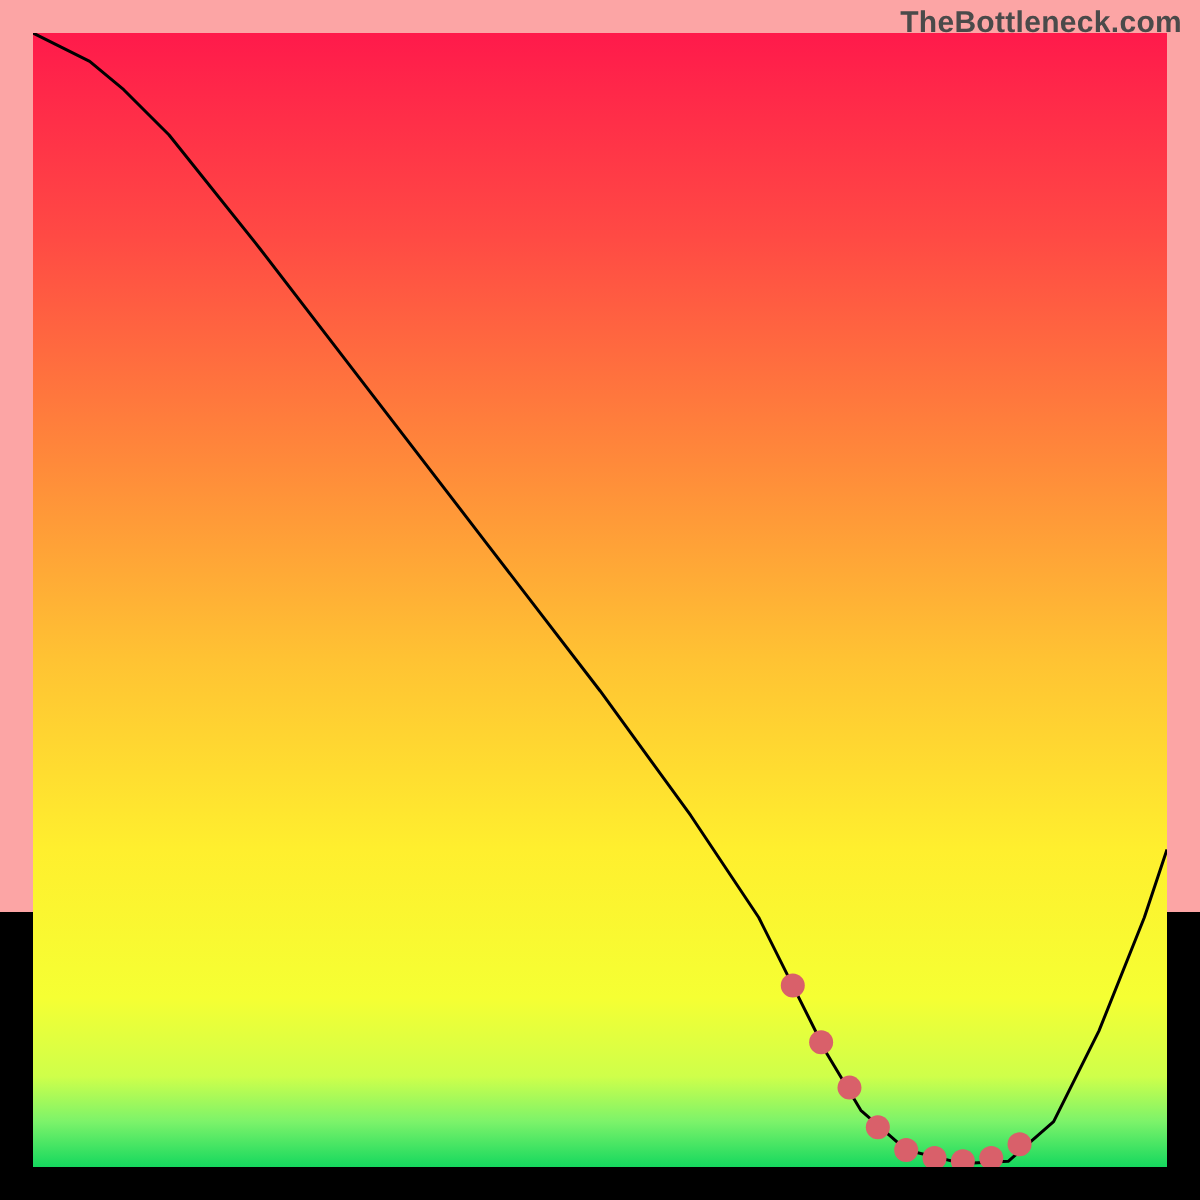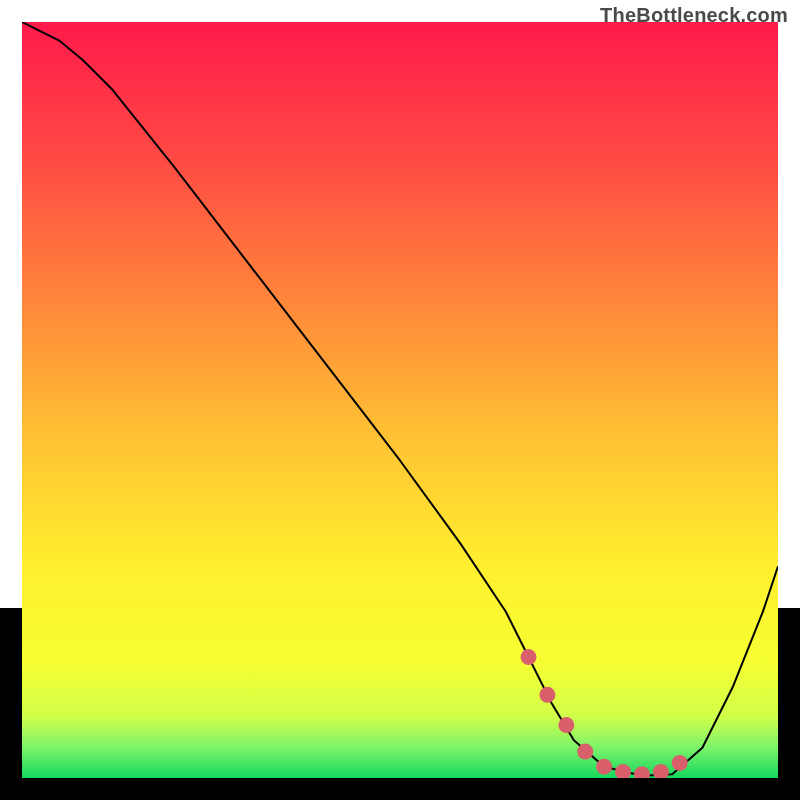--- a/index.html
+++ b/index.html
@@ -8,21 +8,21 @@
     width: 800px;
     height: 800px;
     background: #000;
     overflow: hidden;
     font-family: Arial, Helvetica, sans-serif;
   }
   .frame {
     position: relative;
     width: 800px;
     height: 608px;
-    background: #ffffff;
+    background: #fca5a5;
   }
   .watermark {
     position: absolute;
     top: 4px;
     right: 12px;
     font-size: 20px;
     font-weight: bold;
     color: #4a4a4a;
     letter-spacing: 0.2px;
     z-index: 50;

